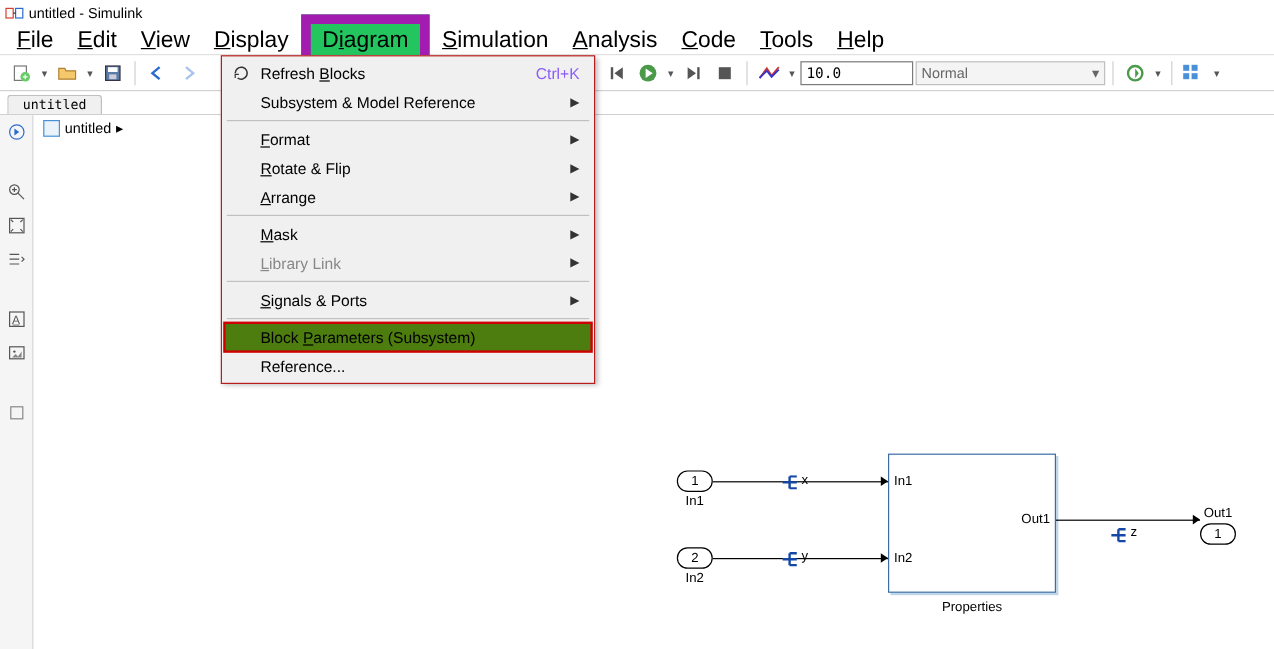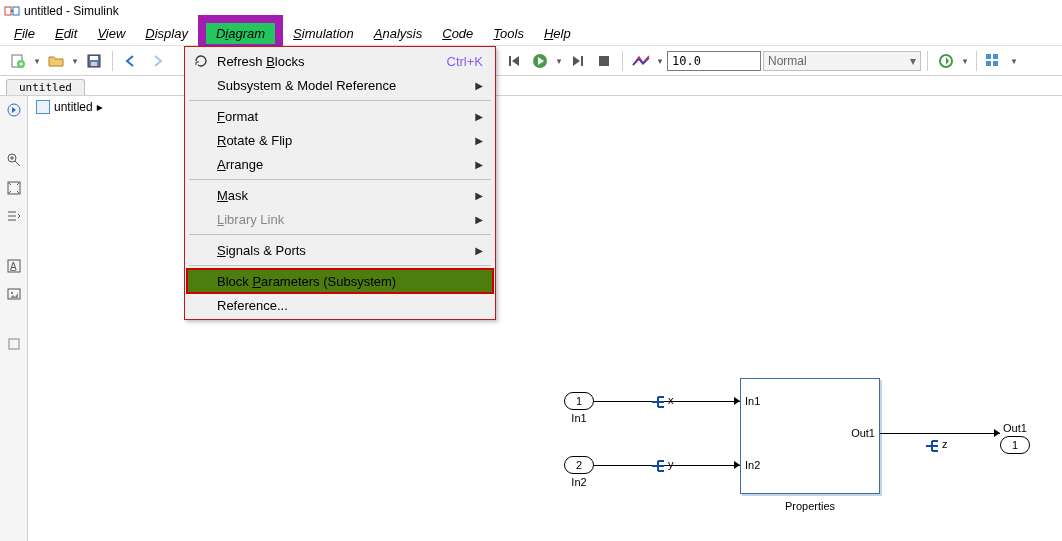--- a/index.html
+++ b/index.html
@@ -1,20 +1,20 @@
 <!DOCTYPE html>
 <html><head>
 <meta charset="utf-8">
 <style>
   * { box-sizing: border-box; margin: 0; padding: 0; font-family: "Segoe UI", Tahoma, sans-serif; }
   body { width: 1062px; height: 541px; background: #fff; font-size: 12px; color: #000; user-select: none; overflow: hidden; }
   .titlebar { height: 22px; background: #fff; display: flex; align-items: center; padding: 0 4px; font-size: 12px; }
   .titlebar .icon { width: 16px; height: 16px; margin-right: 4px; }
   .menubar { height: 24px; display: flex; align-items: center; padding: 0 4px; border-bottom: 1px solid #e0e0e0; }
-  .menubar .mitem { padding: 3px 10px; font-size: 13px; cursor: default; font-style: italic; }
+  .menubar .mitem { padding: 3px 10px; font-size: 19px; cursor: default; }
   .menubar .mitem.active { border: 8px solid #a21caf; background: #22c55e; }
   .toolbar { height: 30px; display: flex; align-items: center; padding: 0 6px; border-bottom: 1px solid #d0d0d0; gap: 2px; position: relative; }
   .tbtn { width: 24px; height: 24px; display: flex; align-items: center; justify-content: center; border: 1px solid transparent; border-radius: 2px; }
   .tdrop { width: 10px; text-align: center; color: #555; font-size: 9px; }
   .tsep { width: 1px; height: 20px; background: #d0d0d0; margin: 0 4px; }
   .numbox { width: 94px; height: 20px; border: 1px solid #7a7a7a; background: #fff; font-family: monospace; font-size: 12px; padding: 0 4px; }
   .modebox { width: 158px; height: 20px; border: 1px solid #c0c0c0; background: #f4f4f4; font-family: monospace; font-size: 12px; padding: 0 4px; color: #666; display: flex; align-items: center; justify-content: space-between; }
   .tabstrip { height: 20px; display: flex; align-items: flex-end; padding-left: 6px; border-bottom: 1px solid #d0d0d0; }
   .tab { background: #f0f0f0; border: 1px solid #c0c0c0; border-bottom: none; padding: 1px 12px; font-family: monospace; font-size: 11px; border-radius: 3px 3px 0 0; }
   .workspace { position: relative; height: calc(541px - 22px - 24px - 30px - 20px); display: flex; }

